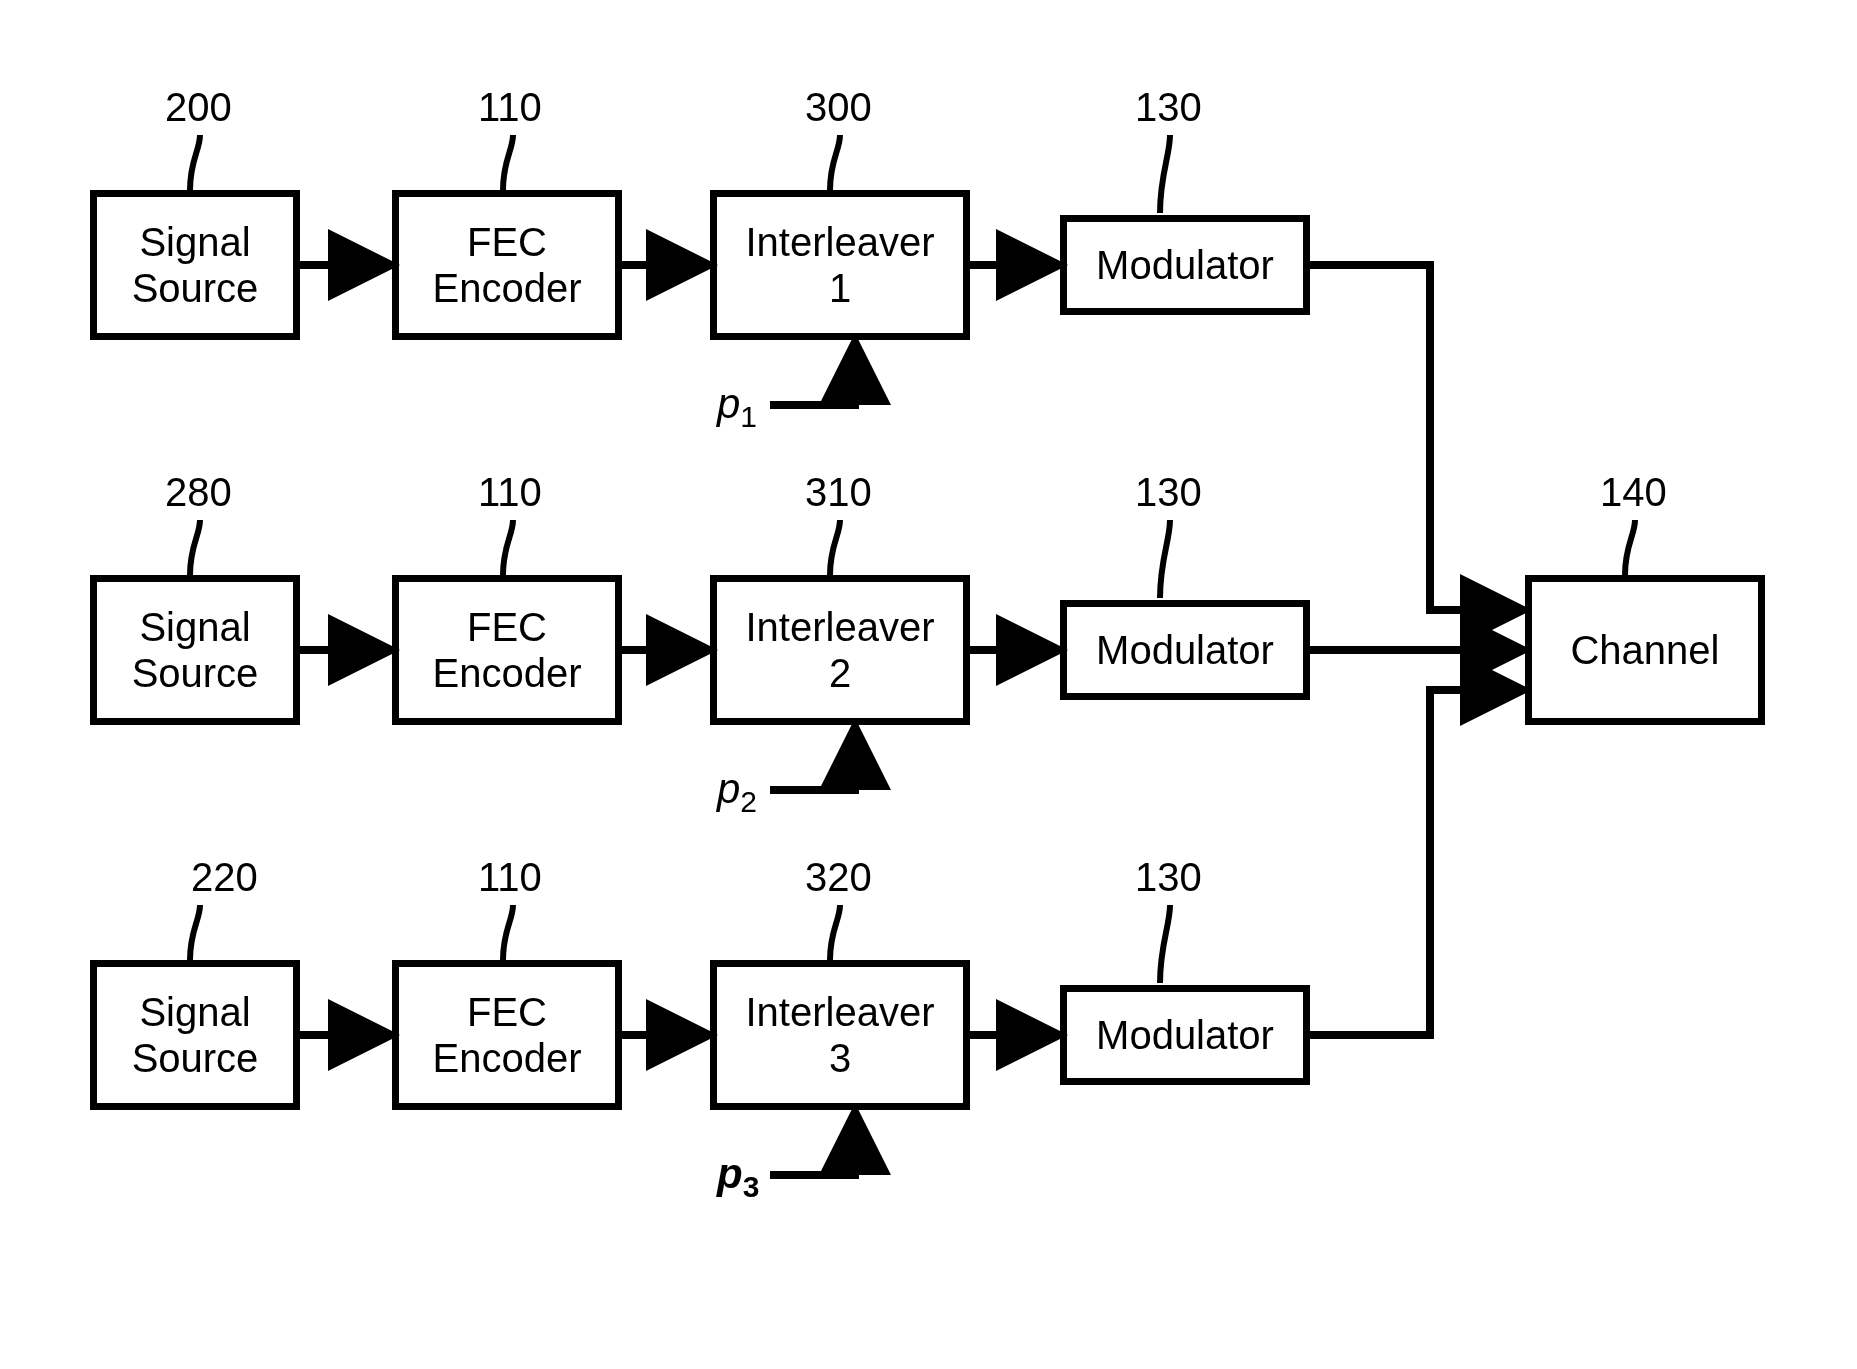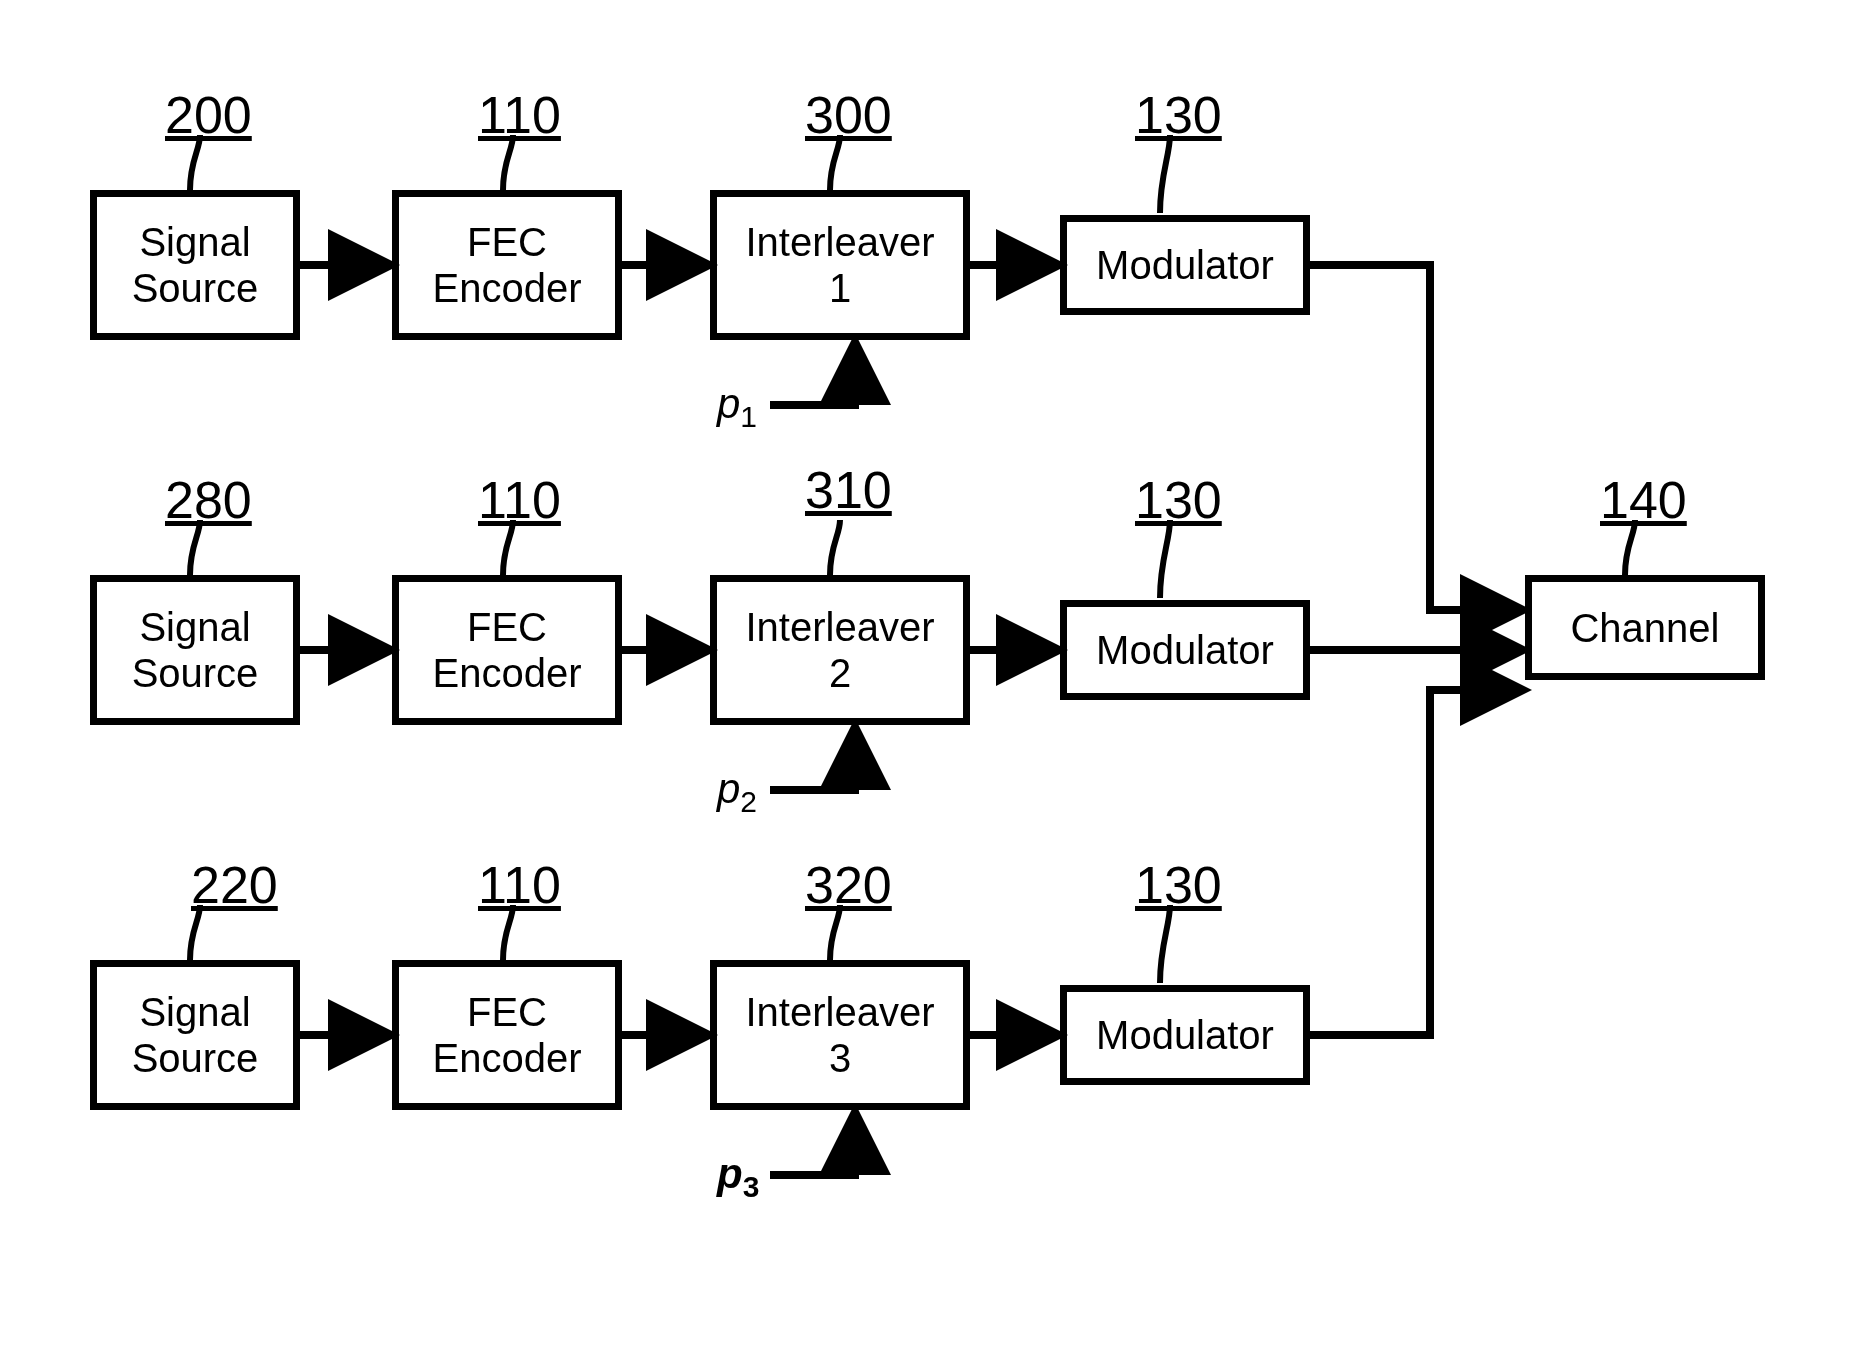--- a/index.html
+++ b/index.html
@@ -23,23 +23,22 @@
     flex-direction: column;
     align-items: center;
     justify-content: center;
     font-size: 40px;
     line-height: 1.15;
     text-align: center;
     font-weight: 400;
   }
   .ref {
     position: absolute;
-    font-size: 52px;
+    font-size: 40px;
     font-weight: 400;
-    text-decoration: underline;
   }
   .param {
     position: absolute;
     font-size: 42px;
     font-style: italic;
   }
   .param .sub { font-size: 30px; vertical-align: sub; font-style: normal; }
   svg.wires {
     position: absolute;
     left: 0; top: 0;
@@ -96,32 +95,32 @@
     <span>Encoder</span>
   </div>
   <div class="block" style="left:710px; top:960px; width:260px; height:150px;">
     <span>Interleaver</span>
     <span>3</span>
   </div>
   <div class="block" style="left:1060px; top:985px; width:250px; height:100px;">
     <span>Modulator</span>
   </div>
 
-  <div class="block" style="left:1525px; top:575px; width:240px; height:105px;">
+  <div class="block" style="left:1525px; top:575px; width:240px; height:150px;">
     <span>Channel</span>
   </div>
 
   <span class="ref" style="left:165px; top:85px;">200</span>
   <span class="ref" style="left:478px; top:85px;">110</span>
   <span class="ref" style="left:805px; top:85px;">300</span>
   <span class="ref" style="left:1135px; top:85px;">130</span>
 
   <span class="ref" style="left:165px; top:470px;">280</span>
   <span class="ref" style="left:478px; top:470px;">110</span>
-  <span class="ref" style="left:805px; top:460px;">310</span>
+  <span class="ref" style="left:805px; top:470px;">310</span>
   <span class="ref" style="left:1135px; top:470px;">130</span>
   <span class="ref" style="left:1600px; top:470px;">140</span>
 
   <span class="ref" style="left:182px; top:855px;margin-left:9px;">220</span>
   <span class="ref" style="left:478px; top:855px;">110</span>
   <span class="ref" style="left:805px; top:855px;">320</span>
   <span class="ref" style="left:1135px; top:855px;">130</span>
 
   <span class="param" style="left:717px; top:380px;text-align:right;">
     <span>p</span><span class="sub">1</span>

